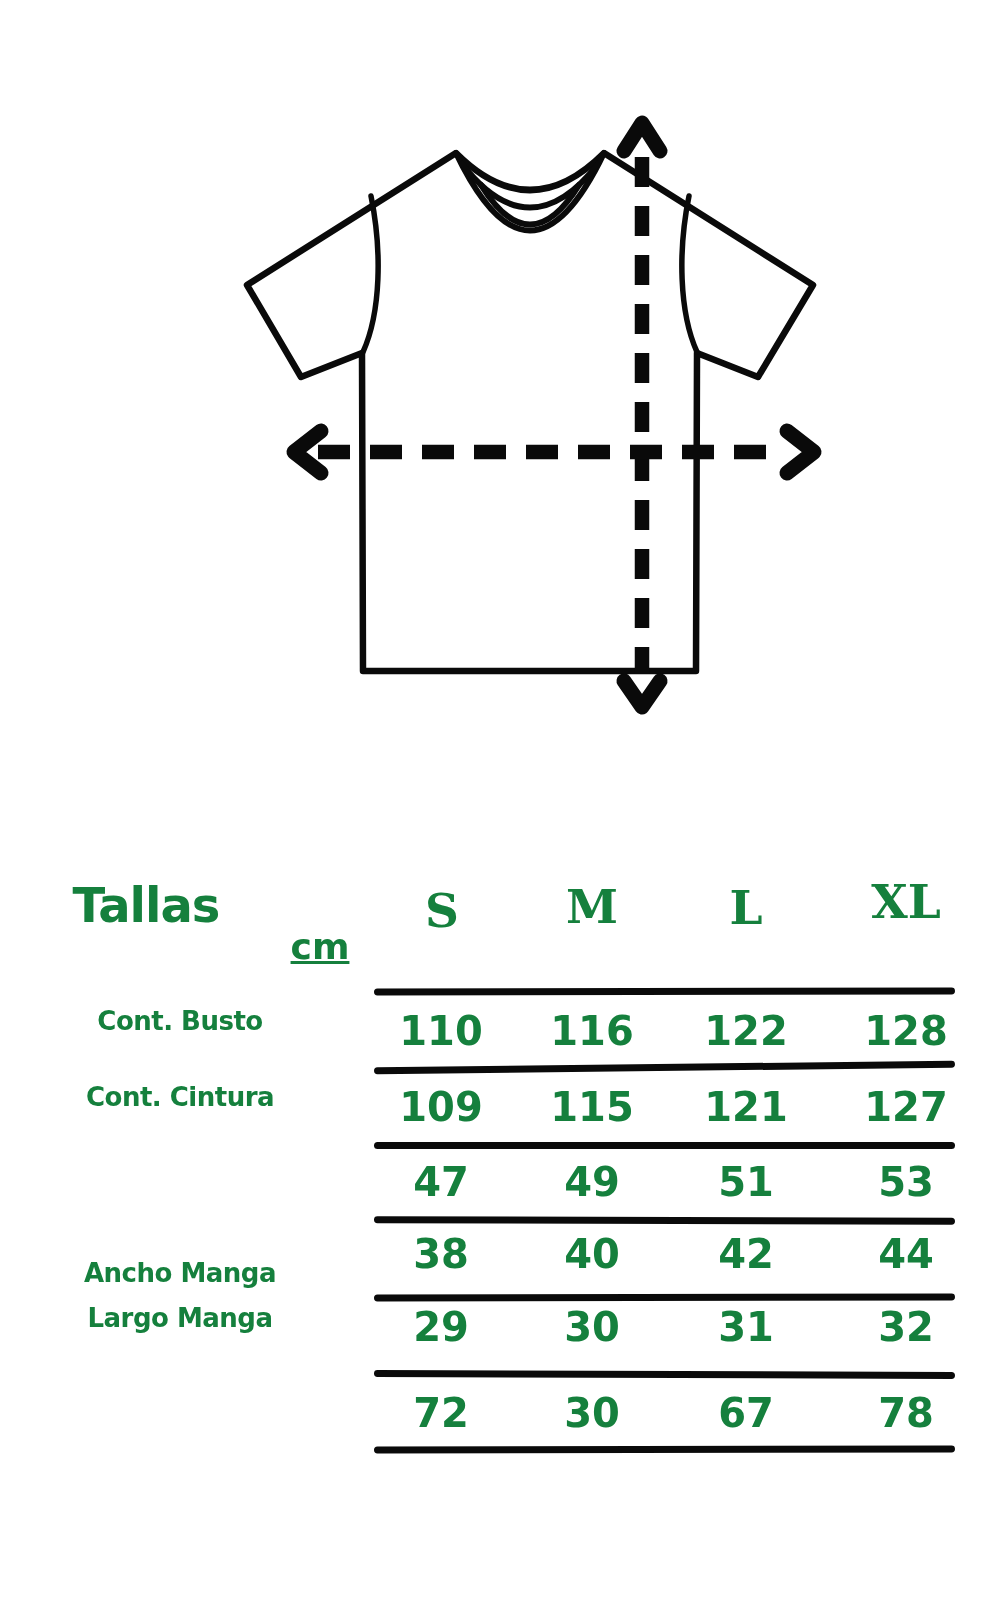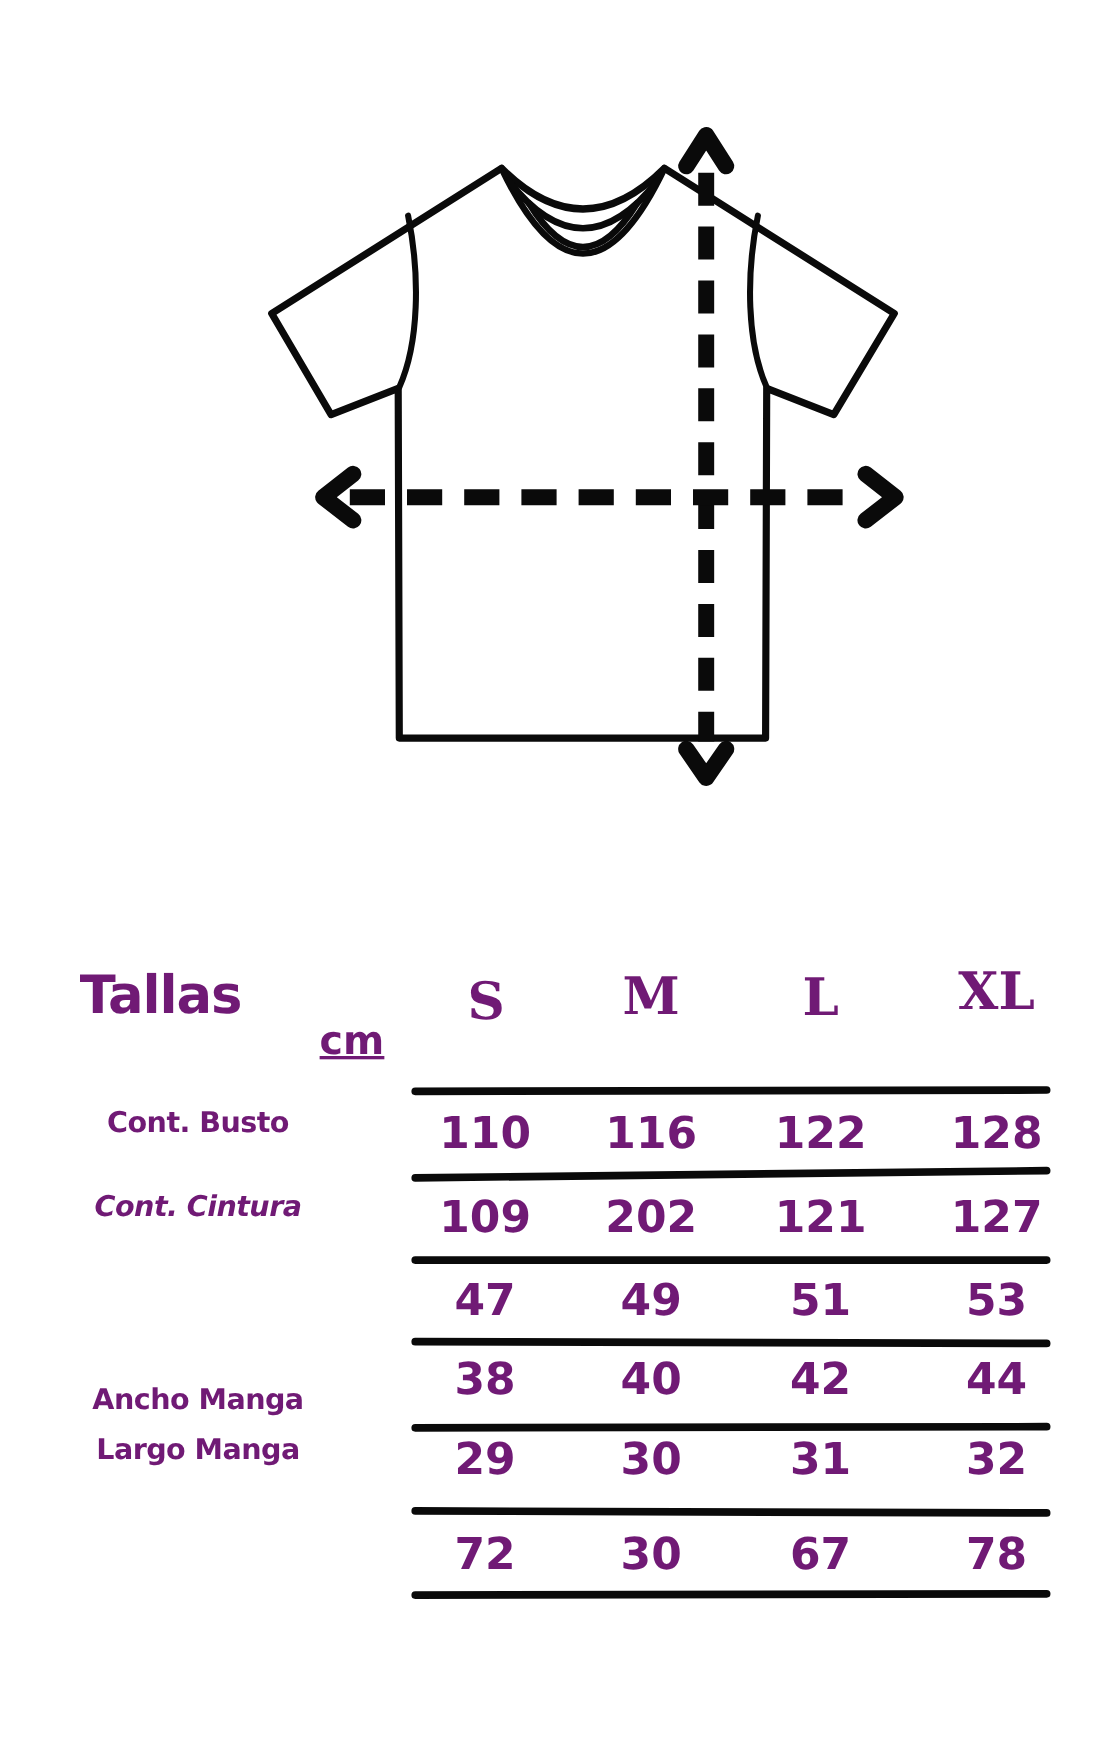--- a/index.html
+++ b/index.html
@@ -1,18 +1,18 @@
 <!DOCTYPE html>
 <html><head>
 <meta charset="utf-8">
 <style>
   html,body{margin:0;padding:0;background:#ffffff;}
   .page{
     position:relative;width:1000px;height:1600px;background:#ffffff;overflow:hidden;
-    font-family:"DejaVu Sans","Liberation Sans",sans-serif;color:#701a75;
+    font-family:"DejaVu Sans","Liberation Sans",sans-serif;color:#15803d;
   }
   .diagram{position:absolute;left:0;top:0;width:1000px;height:820px;}
 
   
   .chart-title{
     position:absolute;left:38px;top:880px;width:216px;text-align:center;
     font-size:48px;font-weight:bold;line-height:50px;letter-spacing:-1px;
   }
   .unit-label{
     position:absolute;left:278px;top:928px;width:84px;text-align:center;
@@ -39,21 +39,21 @@
   .l4{top:1294px;transform:rotate(-0.1deg);}
   .l5{top:1371px;transform:rotate(0.18deg);}
   .l6{top:1446px;transform:rotate(-0.12deg);}
 
   
   .rlabel{
     position:absolute;left:14px;width:332px;text-align:center;
     font-size:26px;font-weight:bold;line-height:42px;letter-spacing:-0.5px;white-space:nowrap;
   }
   .r0{top:1000px;}
-  .r1{top:1076px;font-style:italic;}
+  .r1{top:1076px;}
   .r2{top:1151px;}
   .r3{top:1224px;margin-top:28px;}
   .r4{top:1297px;}
   .r5{top:1379px;}
 
   .val{
     position:absolute;width:150px;text-align:center;
     font-size:40px;font-weight:bold;line-height:42px;
   }
   .c0{left:366px;}
@@ -119,21 +119,21 @@
   <div class="tline l6"></div>
 
   <div class="rlabel r0">Cont. Busto</div>
   <div class="val c0 v0">110</div>
   <div class="val c1 v0">116</div>
   <div class="val c2 v0">122</div>
   <div class="val c3 v0">128</div>
 
   <div class="rlabel r1">Cont. Cintura</div>
   <div class="val c0 v1">109</div>
-  <div class="val c1 v1">202</div>
+  <div class="val c1 v1">115</div>
   <div class="val c2 v1">121</div>
   <div class="val c3 v1">127</div>
 
   <div class="val c0 v2">47</div>
   <div class="val c1 v2">49</div>
   <div class="val c2 v2">51</div>
   <div class="val c3 v2">53</div>
 
   <div class="rlabel r3">Ancho Manga</div>
   <div class="val c0 v3">38</div>

